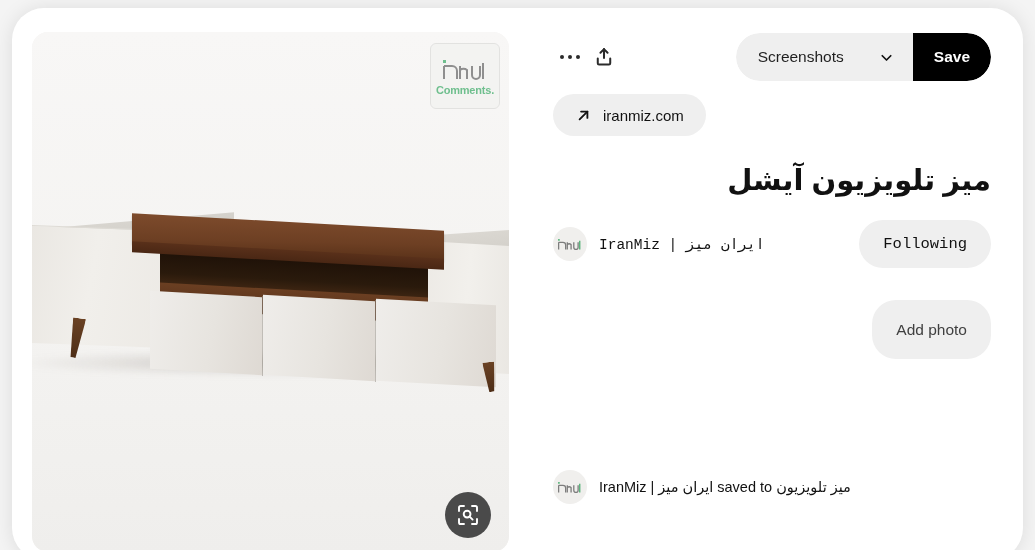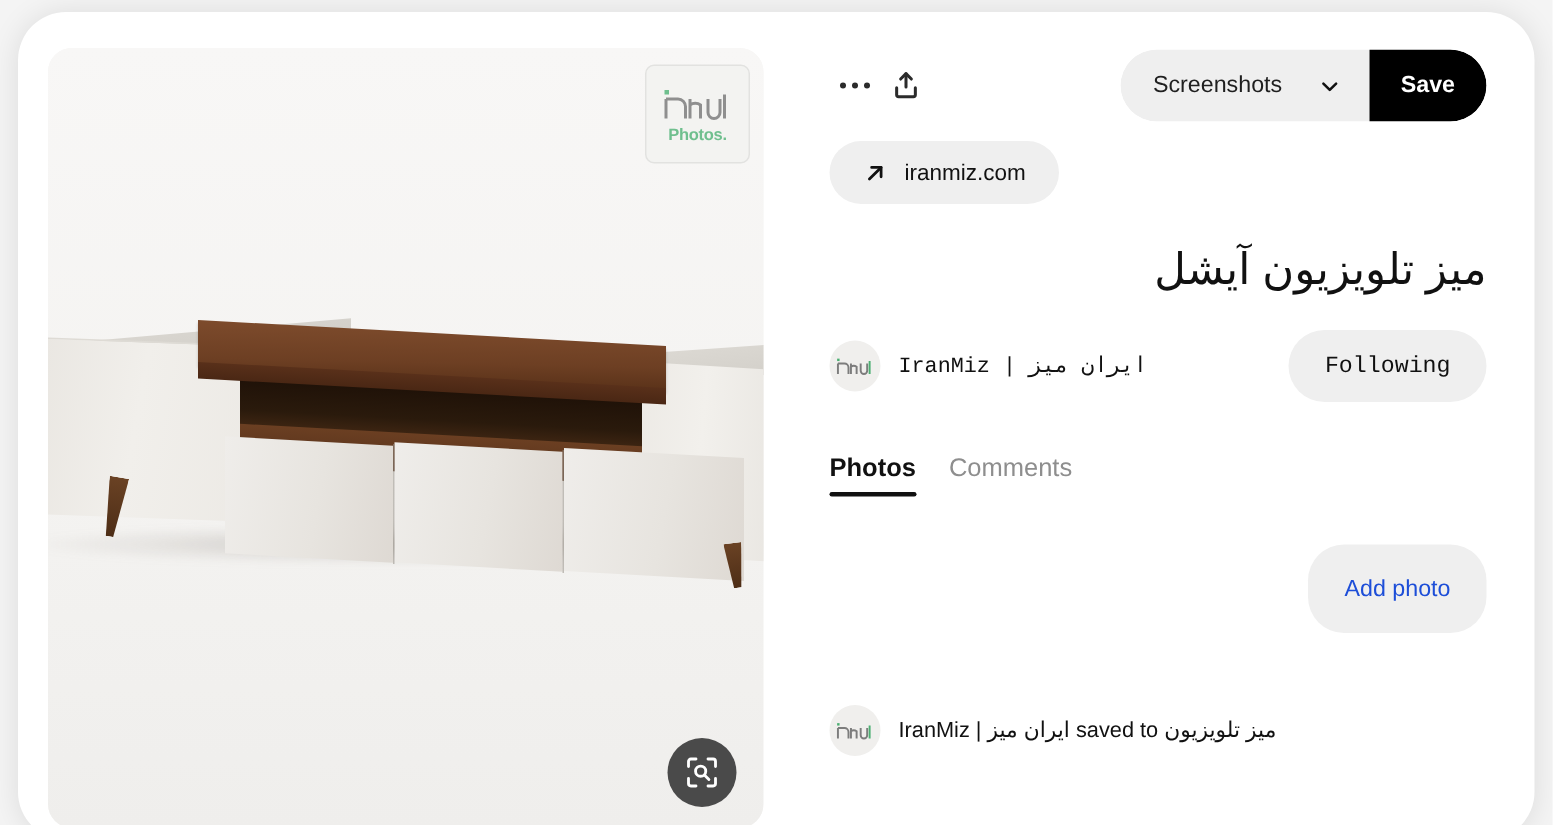--- a/index.html
+++ b/index.html
@@ -274,21 +274,21 @@
   .save-group {
     display: flex;
     align-items: stretch;
     height: 48px;
     border-radius: 24px;
     overflow: hidden;
   }
   .board-select {
     display: flex;
     align-items: center;
-    gap: 23px;
+    gap: 34px;
     background: #efefef;
     border: none;
     padding: 0 18px 0 22px;
     cursor: pointer;
     font-family: inherit;
     font-size: 15.5px;
     color: #1f1f1f;
     border-radius: 24px 0 0 24px;
   }
   .save-btn {
@@ -318,21 +318,21 @@
     font-family: inherit;
     font-size: 15px;
     color: #111111;
     text-decoration: none;
   }
 
   
   .pin-title {
     margin-top: 26px;
     font-size: 29px;
-    font-weight: 400;
+    font-weight: 700;
     color: #111111;
     line-height: 1.25;
     direction: rtl;
     text-align: right;
     unicode-bidi: plaintext;
   }
 
   
   .creator-row {
     margin-top: 22px;
@@ -413,21 +413,21 @@
   }
   .tried-text .lead { color: #333333; }
   .add-photo-btn {
     height: 59px;
     padding: 12px 24px;
     background: #efefef;
     border: none;
     border-radius: 24px;
     font-family: inherit;
     font-size: 15.5px;
-    color: #1d4ed8;
+    color: #404040;
     cursor: pointer;
   }
 
   
   .saved-row {
     position: absolute;
     left: 44px;
     right: 32px;
     top: 462px;
     display: flex;
@@ -468,21 +468,21 @@
       </div>
 
       <div class="watermark">
         <svg width="48" height="26" viewBox="0 0 48 26" aria-hidden="true">
           <rect x="2" y="3" width="3" height="3" fill="#6fbf8e"></rect>
           <path d="M3 9 v13 M3 9 h8 a5 5 0 0 1 5 5 v8" stroke="#8f8f8f" stroke-width="2" fill="none"></path>
           <path d="M19 9 v13 M19 13 a5 4 0 0 1 7 0 v9" stroke="#8f8f8f" stroke-width="2" fill="none"></path>
           <path d="M31 9 v9 a4 4 0 0 0 8 0 v-9" stroke="#8f8f8f" stroke-width="2" fill="none"></path>
           <path d="M42 6 v16" stroke="#8f8f8f" stroke-width="2" fill="none"></path>
         </svg>
-        <span class="watermark-text">Photos.</span>
+        <span class="watermark-text">Comments.</span>
       </div>
 
       <button class="visual-search">
         <svg width="24" height="24" viewBox="0 0 24 24" aria-hidden="true">
           <g stroke="#ffffff" stroke-width="1.9" fill="none" stroke-linecap="round">
             <path d="M3 8 V4.6 A1.6 1.6 0 0 1 4.6 3 H8"></path>
             <path d="M16 3 h3.4 A1.6 1.6 0 0 1 21 4.6 V8"></path>
             <path d="M21 16 v3.4 a1.6 1.6 0 0 1 -1.6 1.6 H16"></path>
             <path d="M8 21 H4.6 A1.6 1.6 0 0 1 3 19.4 V16"></path>
             <circle cx="11.1" cy="11.1" r="3.4"></circle>
@@ -551,24 +551,20 @@
           <path d="M19 9 v13 M19 13 a5 4 0 0 1 7 0 v9" stroke="#7d7d7d" stroke-width="2.4" fill="none"></path>
           <path d="M31 9 v9 a4 4 0 0 0 8 0 v-9" stroke="#7d7d7d" stroke-width="2.4" fill="none"></path>
           <path d="M42 6 v16" stroke="#4caf72" stroke-width="2.4" fill="none"></path>
         </svg>
       </span>
       <span class="creator-name">IranMiz | ایران میز</span>
       <span class="row-spacer"></span>
       <button class="following-btn">Following</button>
     </div>
 
-    <div class="tabs">
-      <button class="tab is-active">Photos</button>
-      <button class="tab">Comments</button>
-    </div>
 
     <div class="tried-row">
       <span class="row-spacer"></span>
       <button class="add-photo-btn">Add photo</button>
     </div>
 
     <div class="saved-row">
       <span class="avatar">
         <svg width="26" height="15" viewBox="0 0 48 26" aria-hidden="true">
           <rect x="2" y="3" width="3" height="3" fill="#4caf72"></rect>

